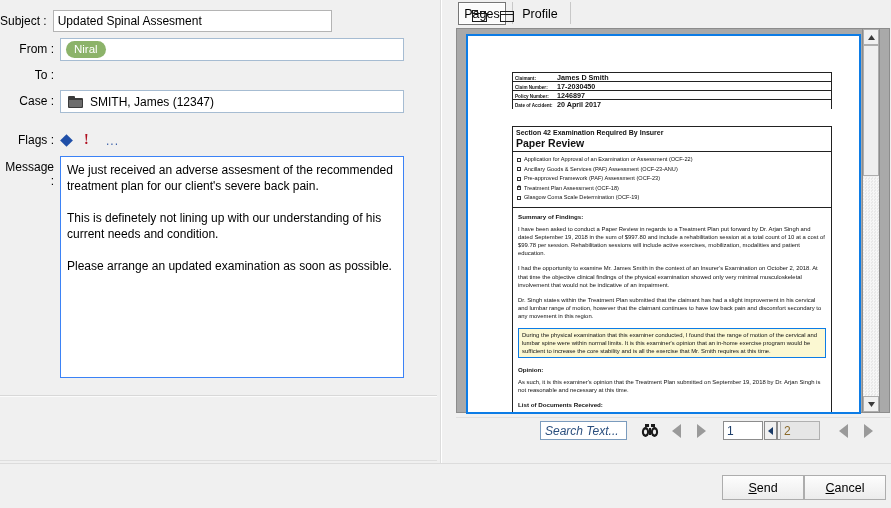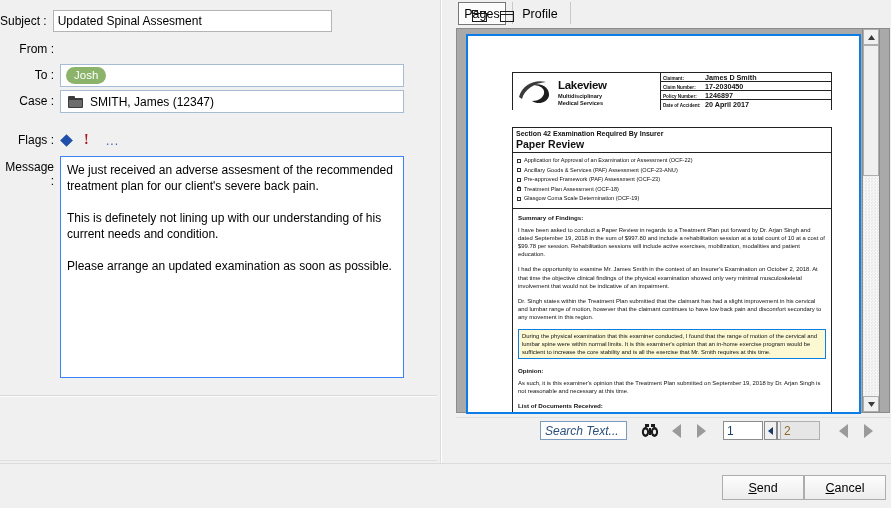--- a/index.html
+++ b/index.html
@@ -276,27 +276,27 @@
 
     <div class="form-row" style="left:0; top:10px; width:332px;">
       <div class="form-label" style="width:54px; padding-top:4px;">Subject :</div>
       <div class="field-box plain" style="margin-left:6px; width:344px; height:22px;">
         <span>Updated Spinal Assesment</span>
       </div>
     </div>
 
     <div class="form-row" style="left:0; top:38px; width:404px;">
       <div class="form-label" style="width:54px; padding-top:4px;">From :</div>
+      <div class="field-box" style="margin-left:6px; width:344px; height:23px;">
+        <span class="chip">Niral</span>
+      </div>
     </div>
 
     <div class="form-row" style="left:0; top:64px; width:404px;">
       <div class="form-label" style="width:54px; padding-top:4px;">To :</div>
-      <div class="field-box" style="margin-left:6px; width:344px; height:23px;">
-        <span class="chip">Josh</span>
-      </div>
     </div>
 
     <div class="form-row" style="left:0; top:90px; width:404px;">
       <div class="form-label" style="width:54px; padding-top:4px;">Case :</div>
       <div class="field-box" style="margin-left:6px; width:344px; height:23px; padding-left:7px;">
         <span class="folder-icon">
           <span class="tab"></span>
             <span class="body"></span>
             <span class="inner"></span>
         </span>
@@ -338,33 +338,20 @@
         <span>Profile</span>
       </div>
       <div class="tab-sep" style="left:118px;"></div>
     </div>
 
     <div id="viewer-frame">
       <div id="page-canvas">
         <div id="doc-inner">
 
           <div id="doc-head">
-            <div id="logo-cell">
-              <span class="logo-mark">
-                <svg width="38" height="30" viewBox="0 0 38 30">
-                  <path d="M3 20 C6 7, 20 2, 30 5 C18 6, 8 13, 6 22 Z" fill="#3a3a3a"></path>
-                  <path d="M16 8 C26 5, 34 11, 33 19 C31 26, 22 28, 16 24 C24 24, 29 19, 28 14 C27 10, 22 8, 16 8 Z" fill="#1d1d1d"></path>
-                </svg>
-              </span>
-              <span class="logo-text">
-                <span class="logo-name">Lakeview</span>
-                <span class="logo-sub" style="display:block;">Multidisciplinary</span>
-                <span class="logo-sub" style="display:block;">Medical Services</span>
-              </span>
-            </div>
             <div id="claim-cell">
               <div class="claim-row">
                 <span class="claim-k">Claimant:</span>
                 <span class="claim-v">James D Smith</span>
               </div>
               <div class="claim-row">
                 <span class="claim-k">Claim Number:</span>
                 <span class="claim-v">17-2030450</span>
               </div>
               <div class="claim-row">

